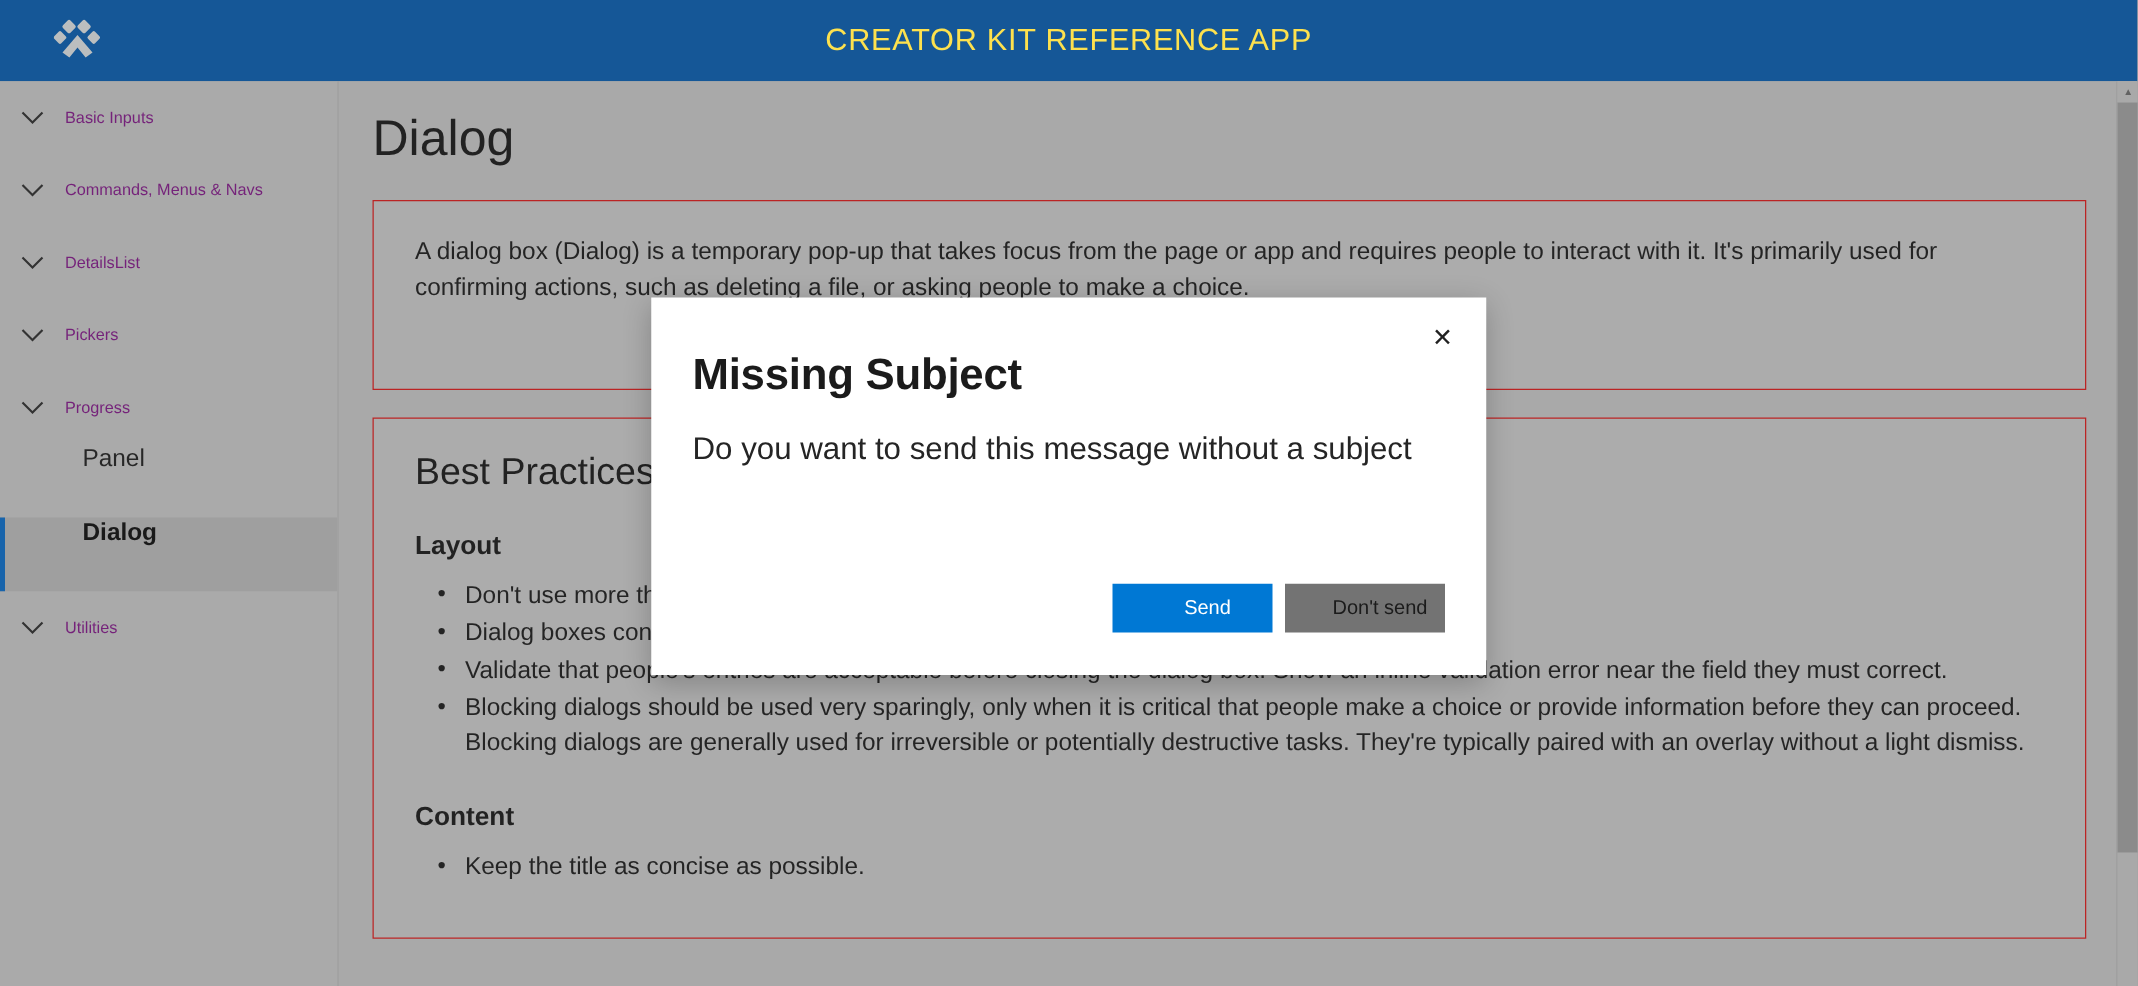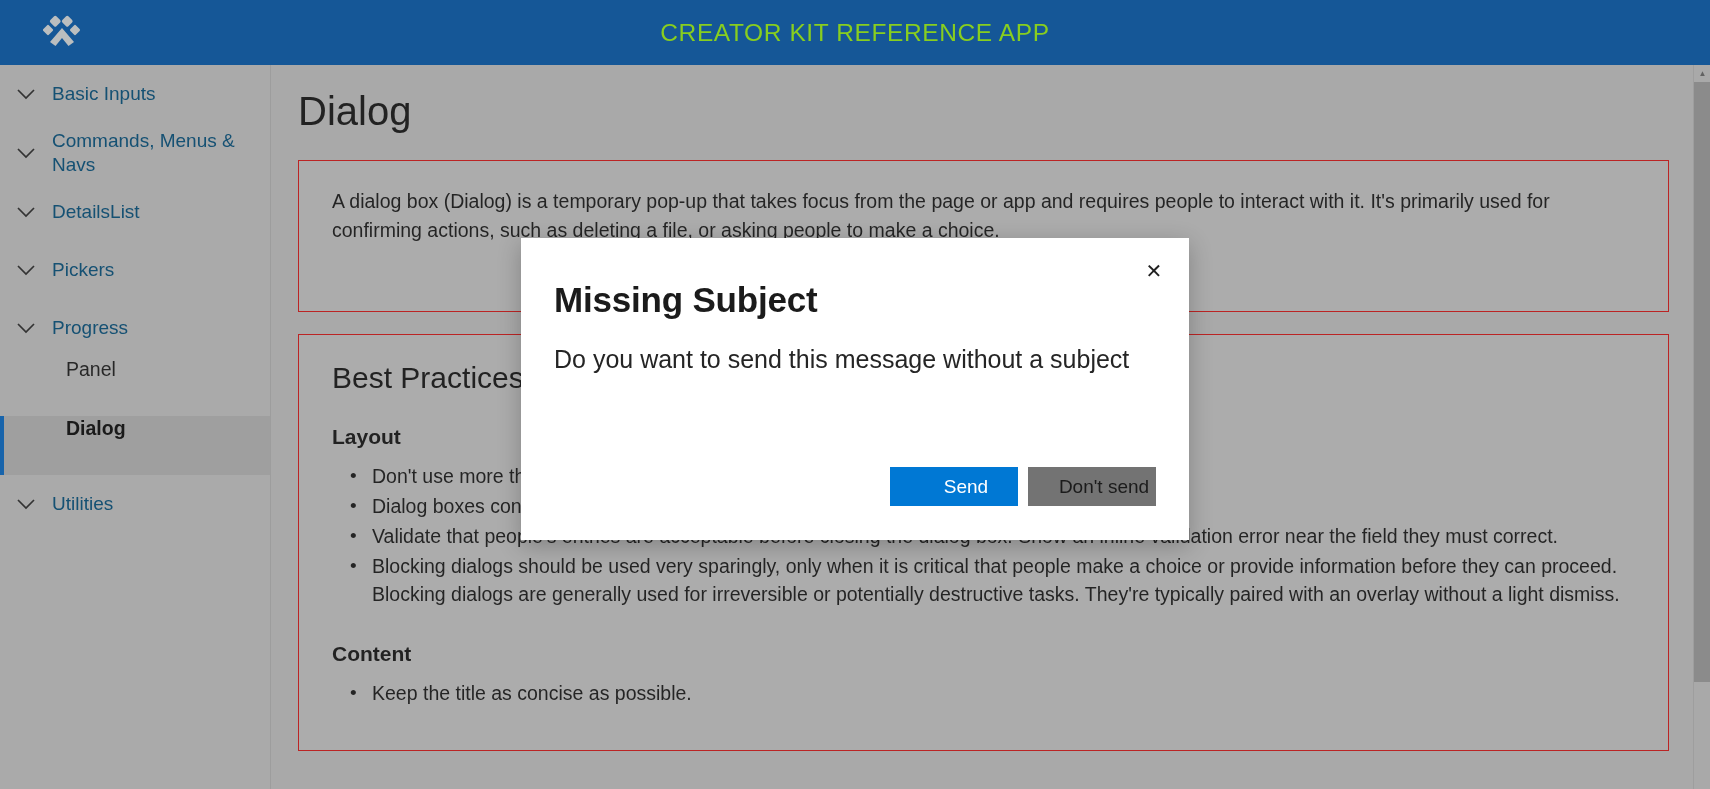--- a/index.html
+++ b/index.html
@@ -18,21 +18,21 @@
     background: #0c5193;
     display: flex; align-items: center;
   }
   .brand-logo {
     position: absolute; left: 42px; top: 13px;
     width: 40px; height: 40px;
     display: flex; align-items: center; justify-content: center;
   }
   .app-title {
     width: 100%; text-align: center;
-    color: #84cc16;
+    color: #fde047;
     font-size: 24.5px; letter-spacing: 0.6px;
     font-weight: 400;
   }
 
   
   .sidebar {
     position: absolute; left: 0; top: 65px;
     width: 271px; height: 724px;
     background: #a7a7a7;
     border-right: 1px solid #9a9a9a;
@@ -46,21 +46,21 @@
     padding: 6px 12px 6px 0;
     cursor: pointer;
   }
   .nav-chevron {
     flex: 0 0 52px;
     display: flex; align-items: center; justify-content: center;
     color: #2b2b2b;
   }
   .nav-chevron svg { display: block; }
   .nav-label {
-    font-size: 19px; color: #0c4a6e; line-height: 1.25;
+    font-size: 13px; color: #701a75; line-height: 1.25;
     max-width: 190px;
   }
   .nav-sub {
     position: relative;
     display: flex; align-items: flex-start;
     height: 59px;
     padding-left: 66px;
     cursor: pointer;
   }
   .nav-sub .nav-label { font-size: 19.5px; color: #1f1f1f; }
@@ -162,21 +162,21 @@
     padding: 22px 40px 0 33px; line-height: 1.4;
   }
   .dialog-footer {
     margin-top: auto;
     display: flex; align-items: center; justify-content: flex-end;
     gap: 10px;
     padding: 0 33px 34px 33px;
   }
   .btn {
     height: 39px; min-width: 128px;
-    font-size: 19px; font-family: "Liberation Sans", sans-serif;
+    font-size: 16px; font-family: "Liberation Sans", sans-serif;
     border: 1px solid transparent; cursor: pointer;
     display: inline-flex; align-items: center; justify-content: center; padding-left: 24px;
   }
   .btn-primary { background: #0078d4; color: #ffffff; }
   .btn-secondary { background: #737373; color: #1b1b1b; border-color: transparent; }
 </style>
 </head>
 <body>
 
 <div id="app">

